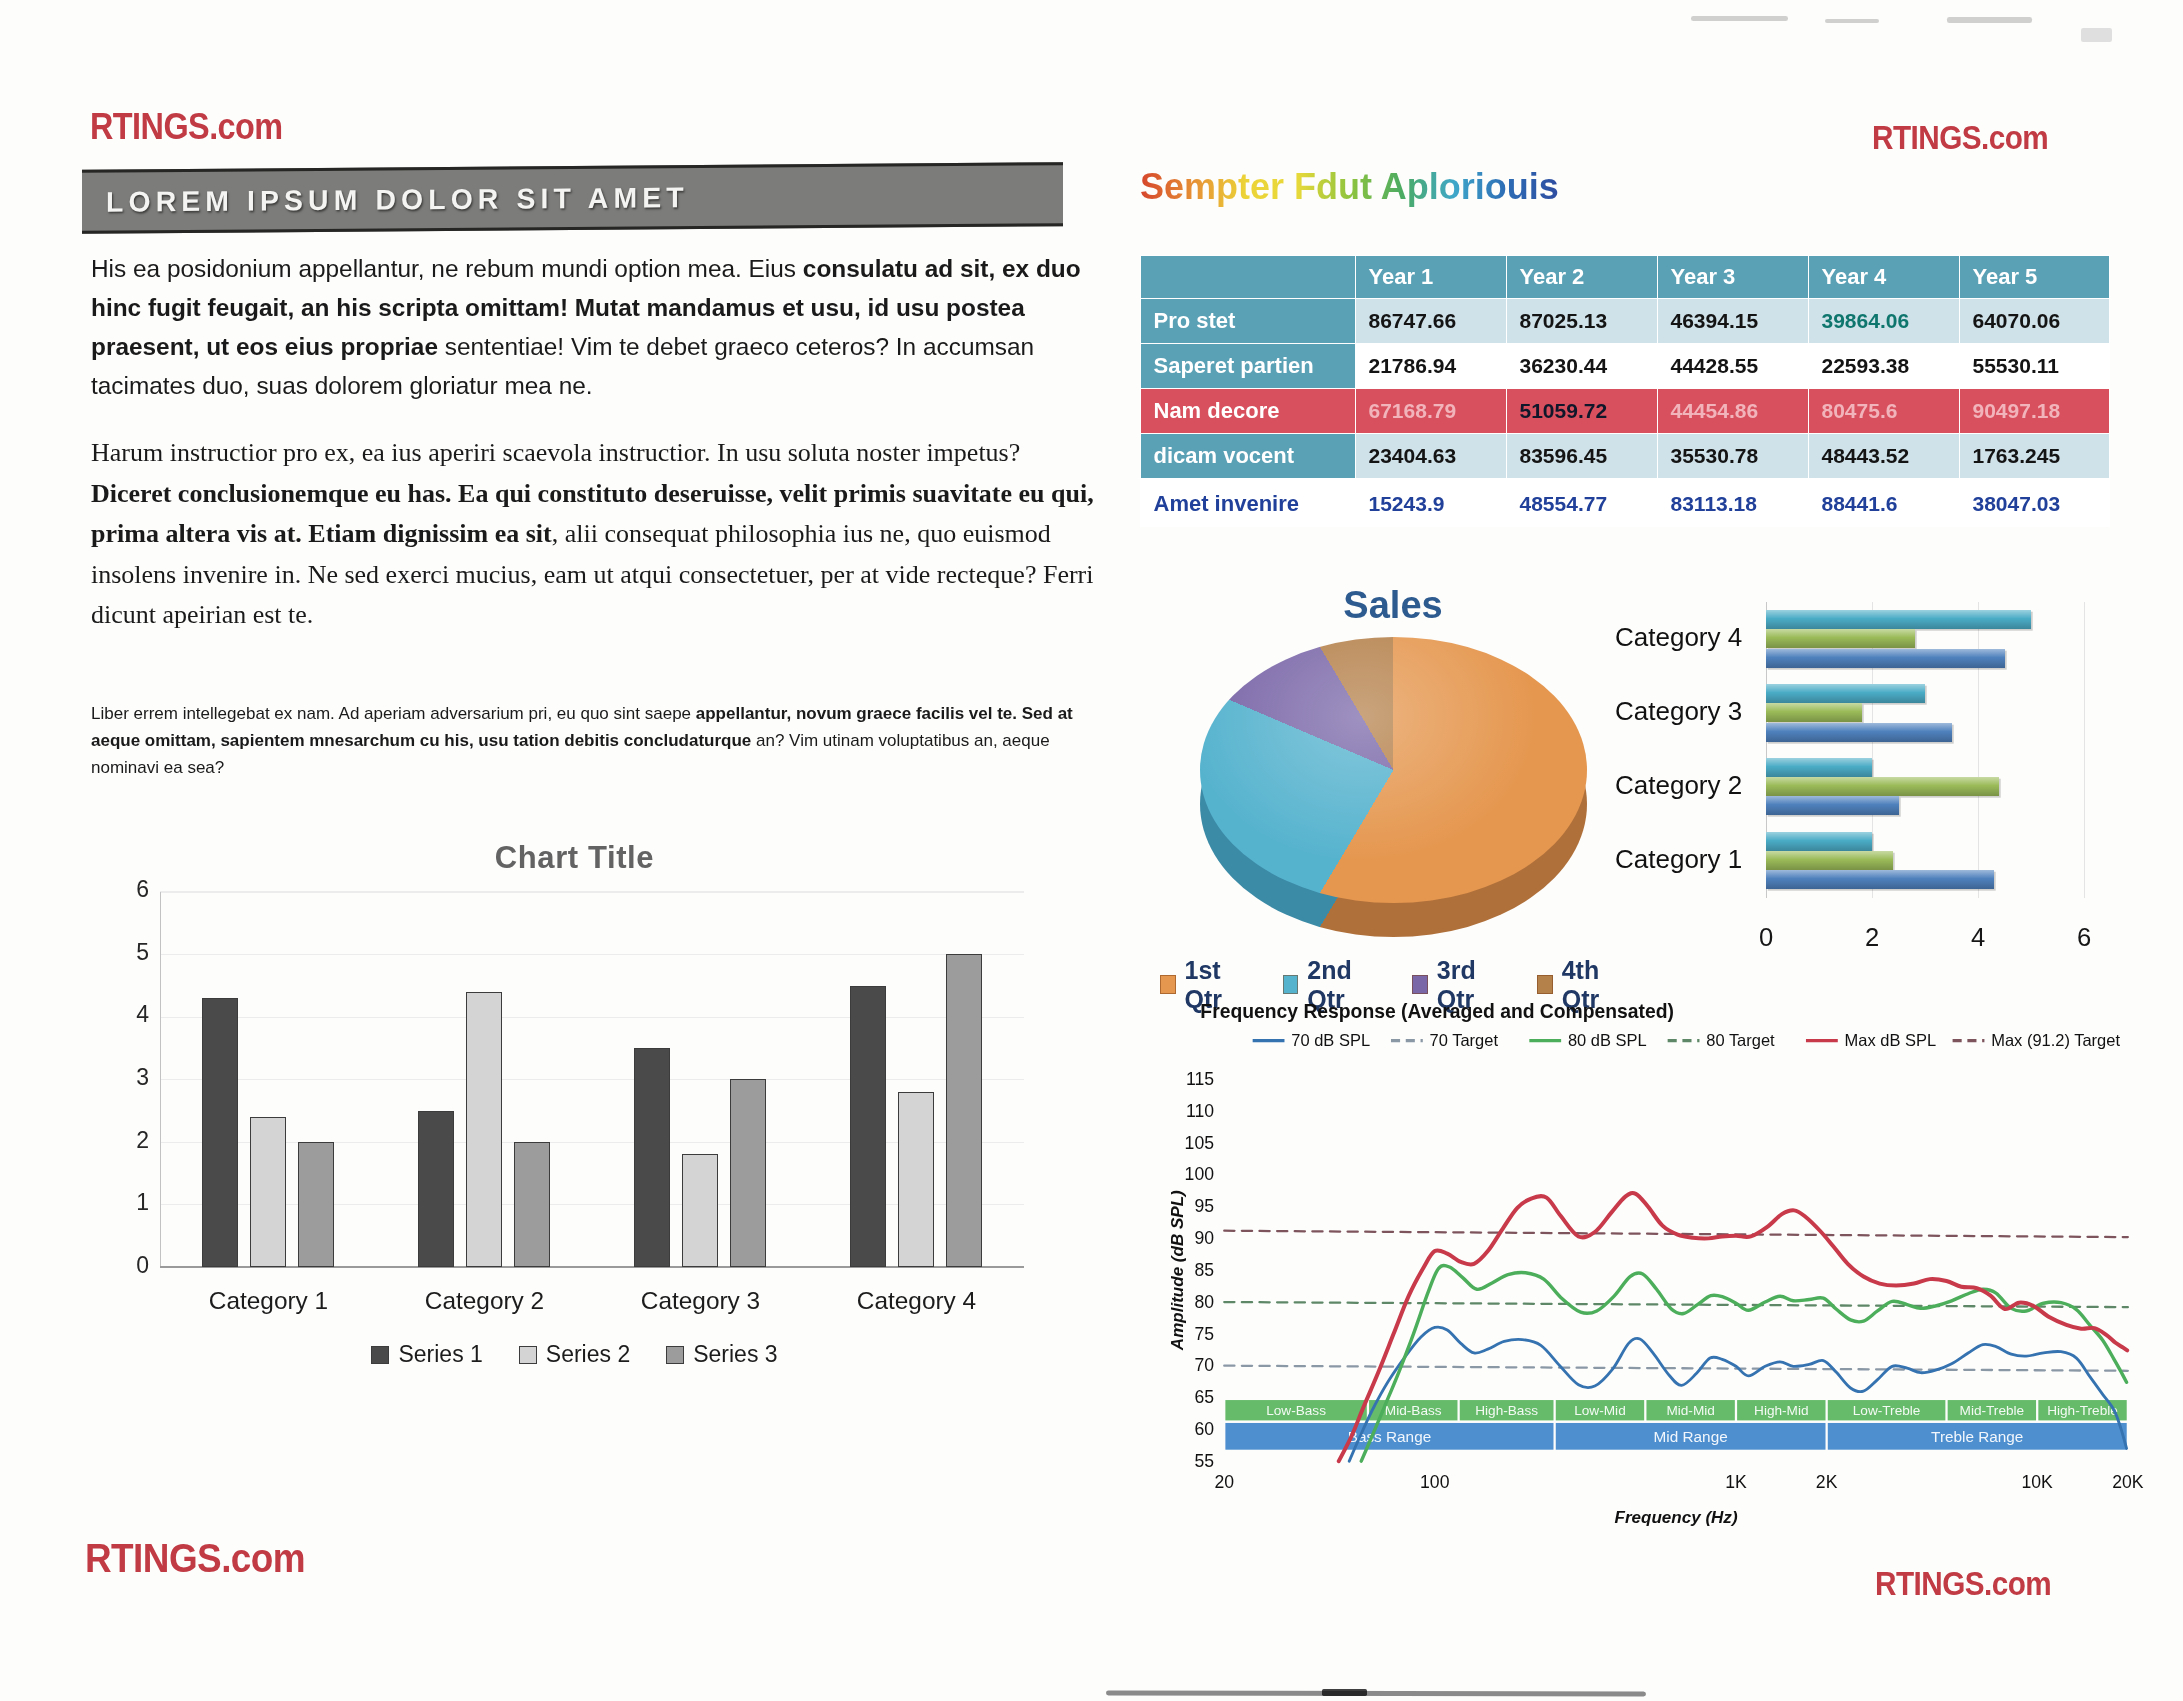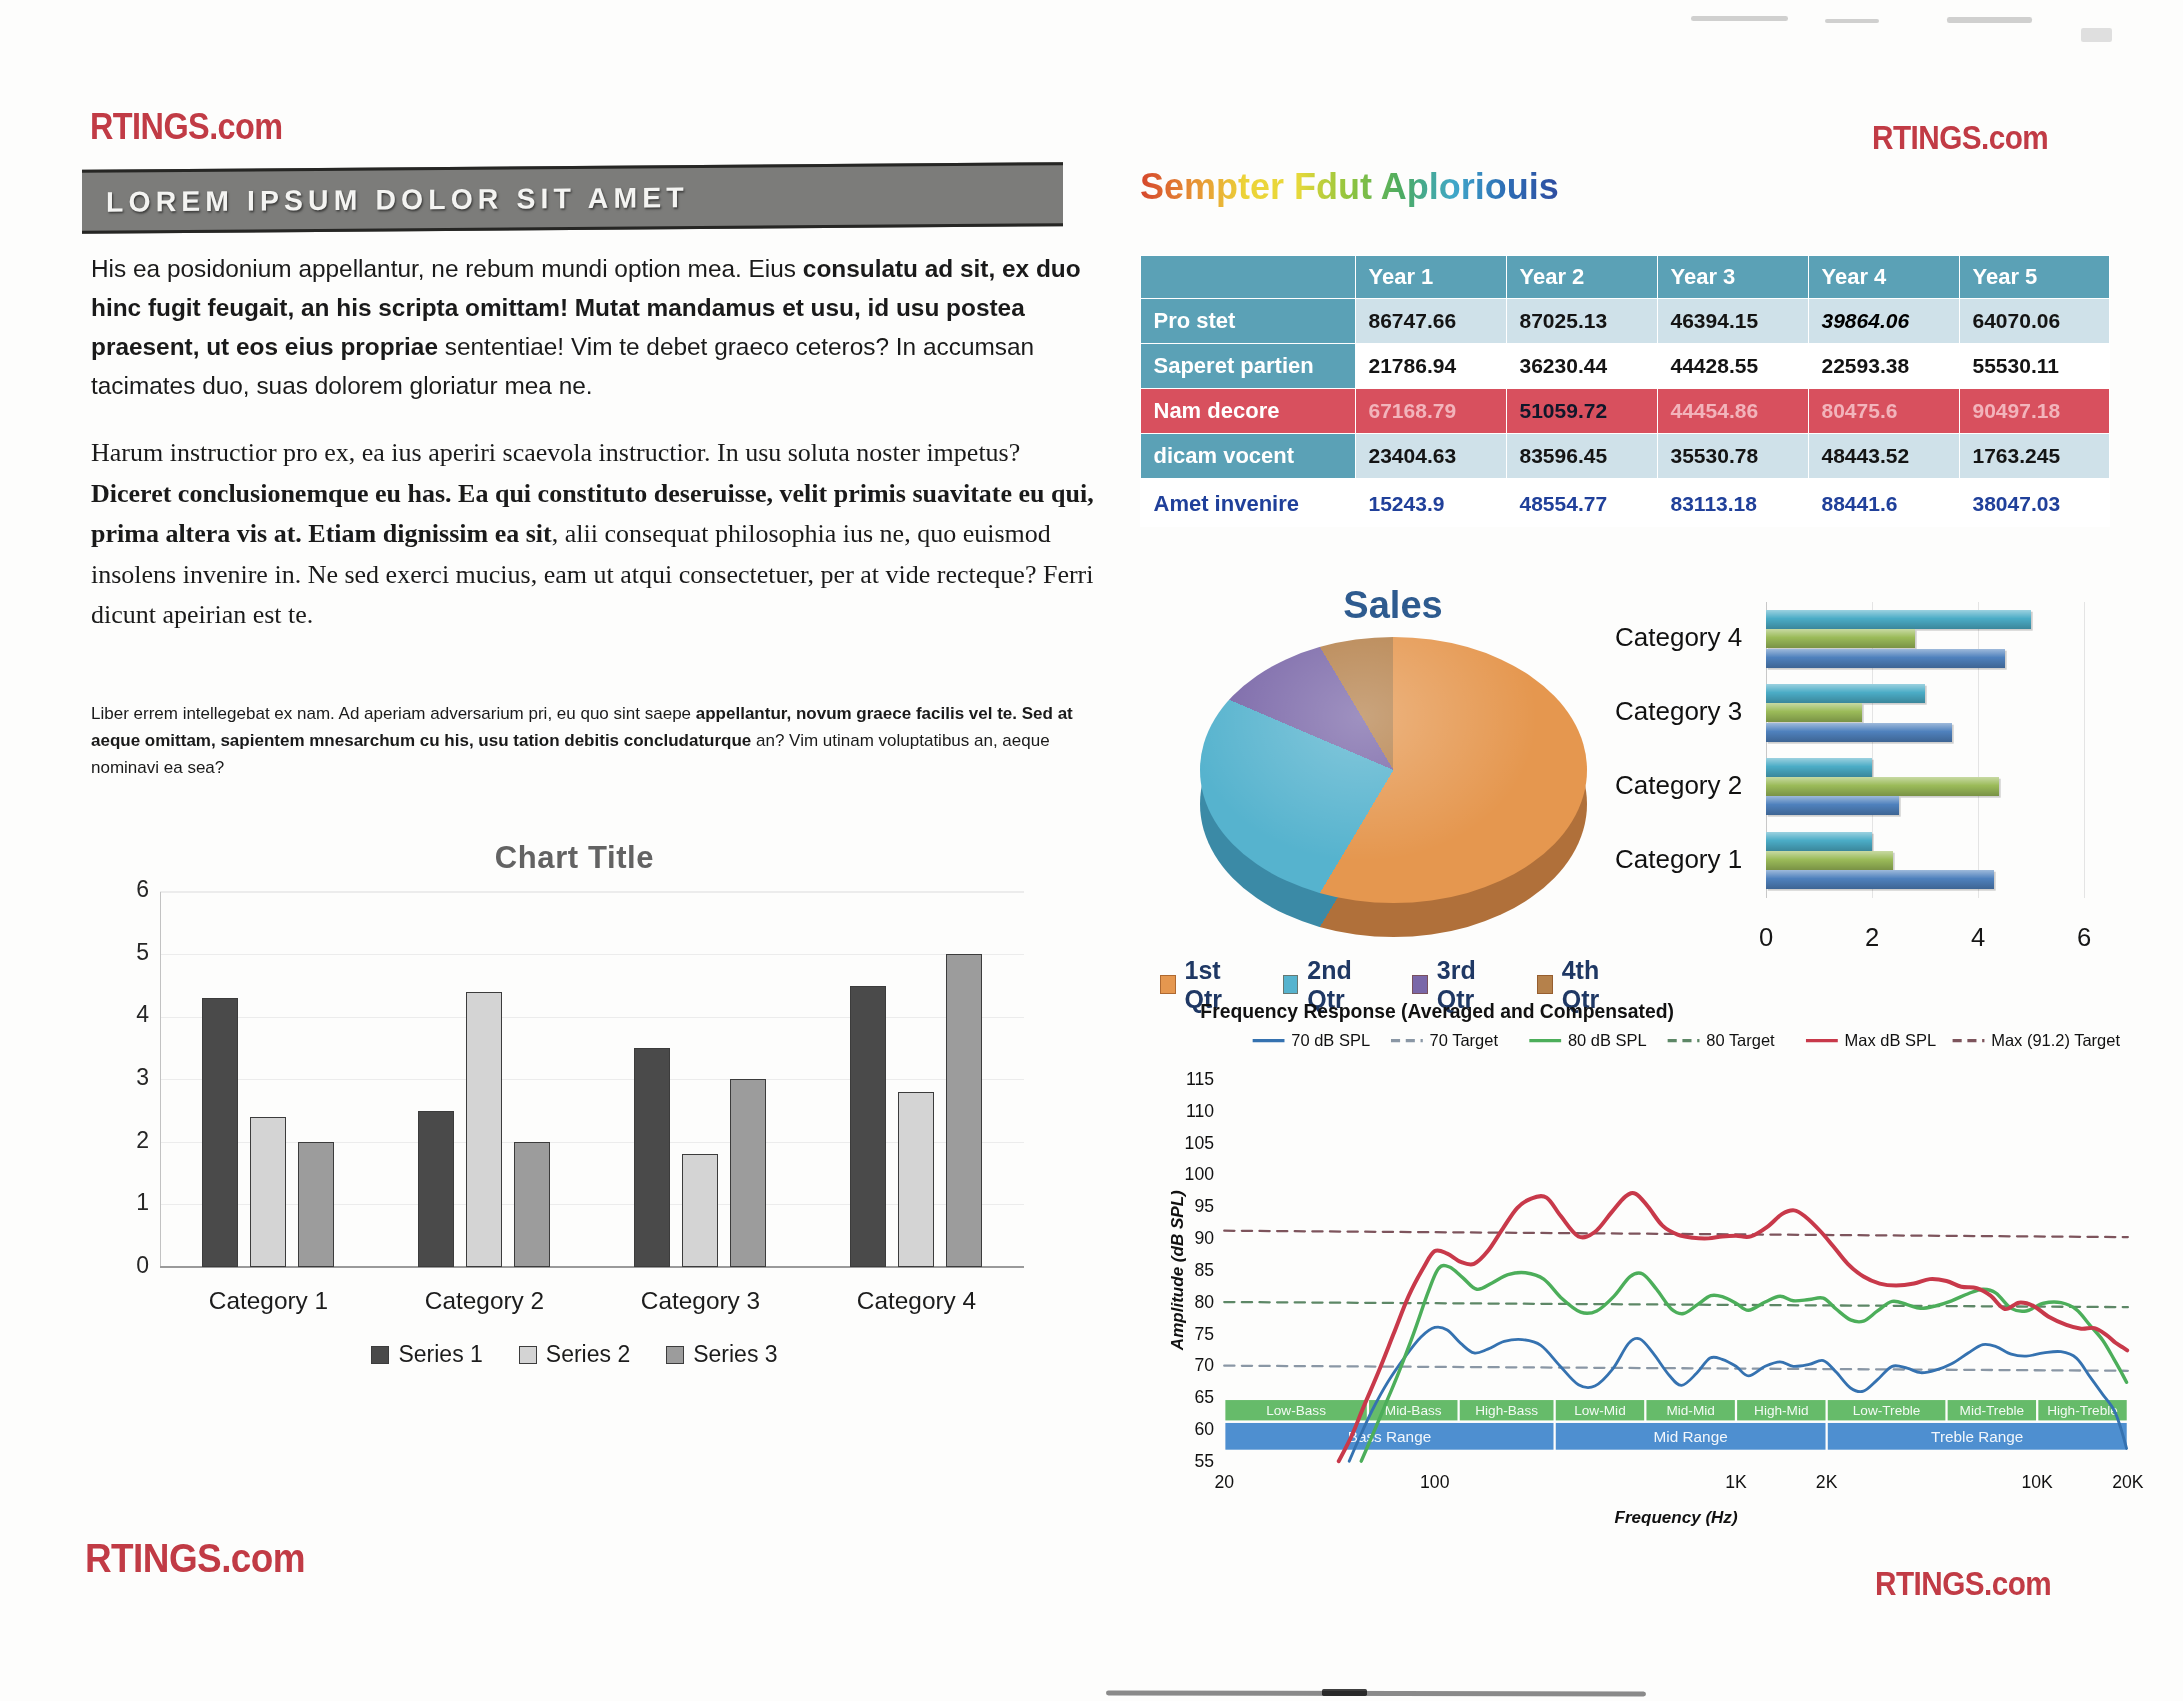--- a/index.html
+++ b/index.html
@@ -167,21 +167,21 @@
         <th style="background: rgb(91, 161, 182);">Year 4</th>
         <th style="background: rgb(91, 161, 182);">Year 5</th>
       </tr>
     </thead>
     <tbody>
       <tr>
         <td class="rowlabel" style="background: rgb(91, 161, 182); color: rgb(255, 255, 255);">Pro stet</td>
         <td style="background: rgb(207, 225, 233); color: rgb(20, 20, 20);">86747.66</td>
         <td style="background: rgb(207, 225, 233); color: rgb(20, 20, 20);">87025.13</td>
         <td style="background: rgb(207, 225, 233); color: rgb(20, 20, 20);">46394.15</td>
-        <td style="background: rgb(207, 225, 233); color: #000000; font-style: italic;">39864.06</td>
+        <td style="background: rgb(207, 225, 233); color: #0f766e;">39864.06</td>
         <td style="background: rgb(207, 225, 233); color: rgb(20, 20, 20);">64070.06</td>
       </tr>
       <tr>
         <td class="rowlabel" style="background: rgb(91, 161, 182); color: rgb(255, 255, 255);">Saperet partien</td>
         <td style="background: rgb(255, 255, 255); color: rgb(20, 20, 20);">21786.94</td>
         <td style="background: rgb(255, 255, 255); color: rgb(20, 20, 20);">36230.44</td>
         <td style="background: rgb(255, 255, 255); color: rgb(20, 20, 20);">44428.55</td>
         <td style="background: rgb(255, 255, 255); color: rgb(20, 20, 20);">22593.38</td>
         <td style="background: rgb(255, 255, 255); color: rgb(20, 20, 20);">55530.11</td>
       </tr>

